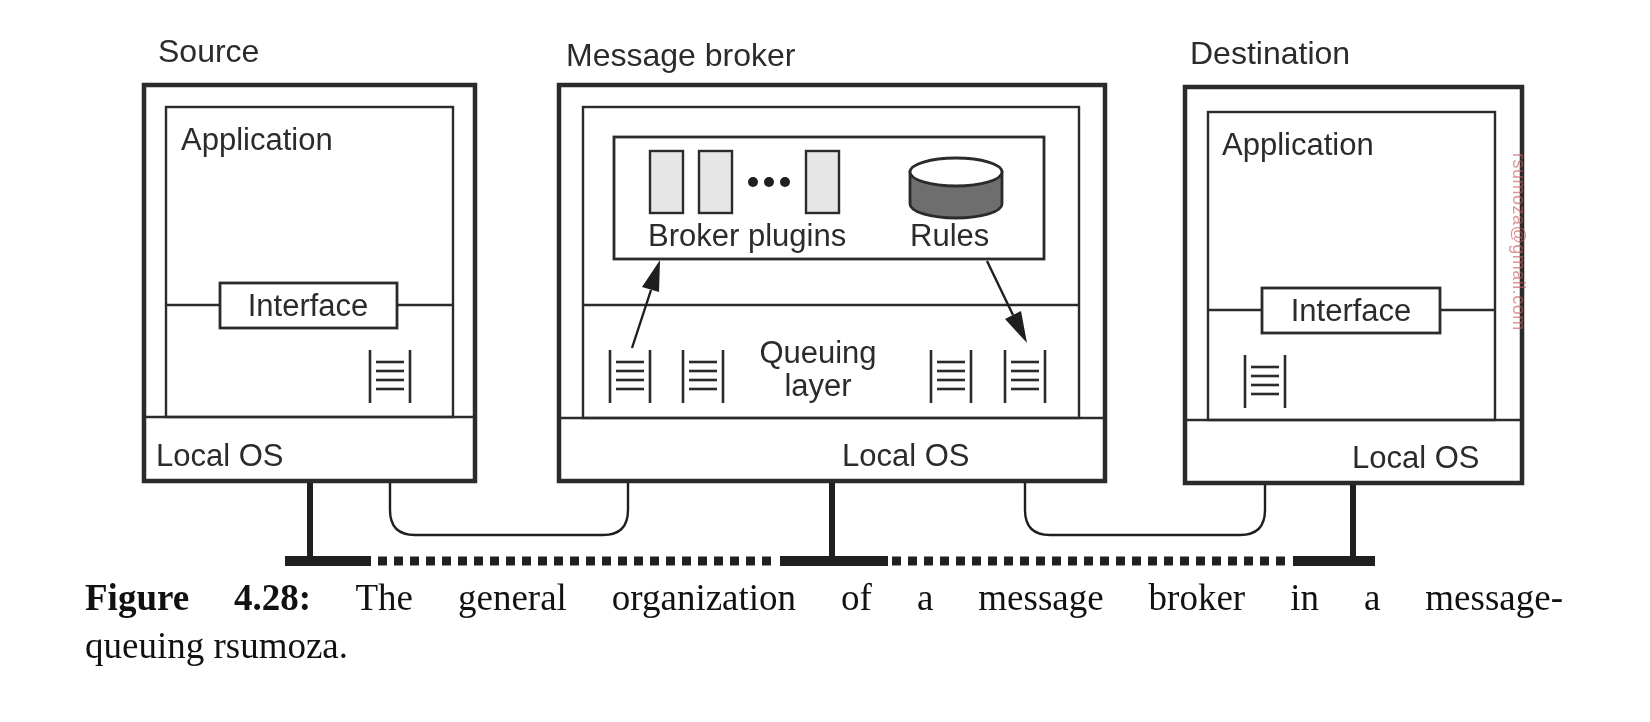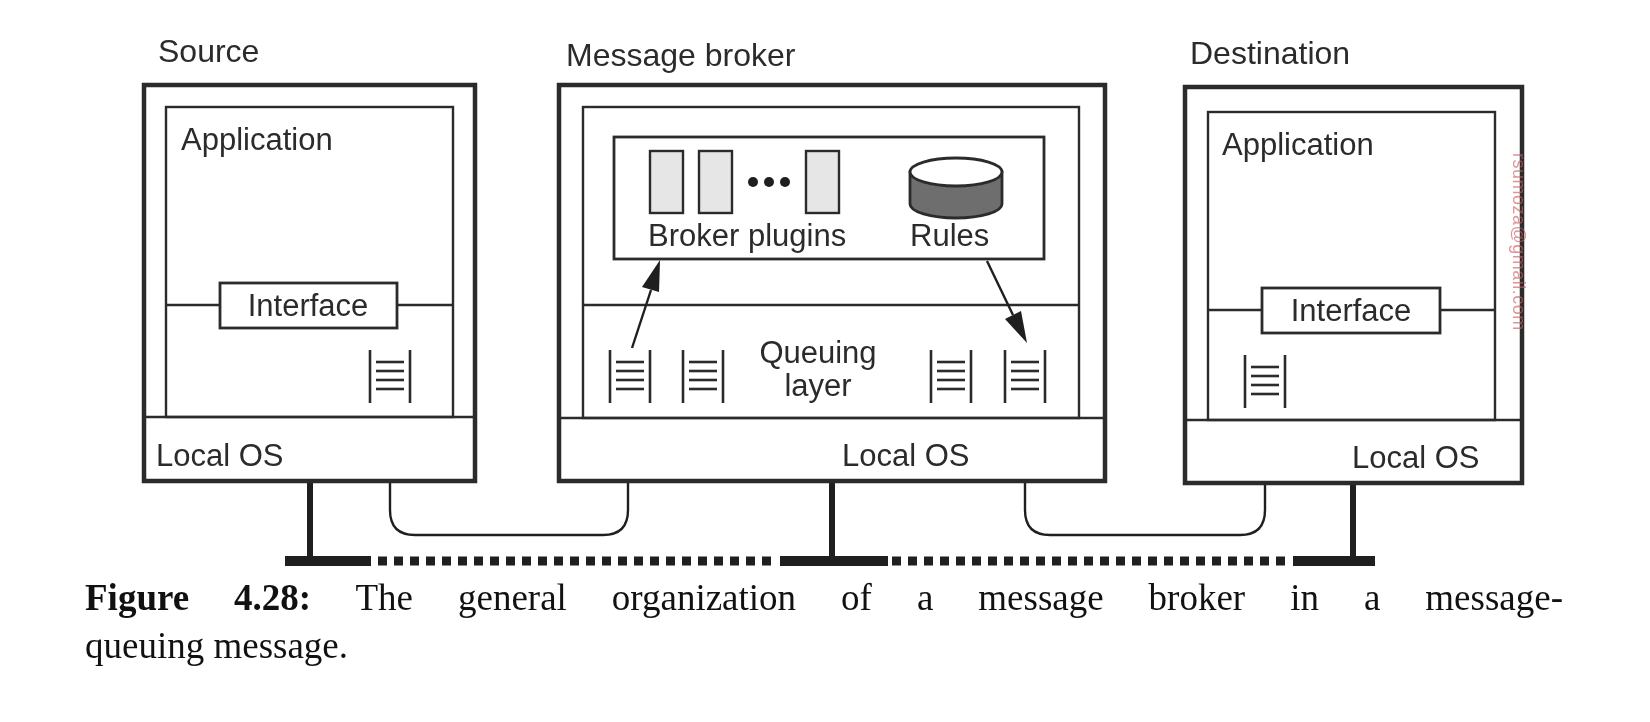--- a/index.html
+++ b/index.html
@@ -146,21 +146,21 @@
       <rect x="1262" y="288" width="178" height="45" fill="#ffffff" stroke="#2b2b2b" stroke-width="2.8"></rect>
       <text class="dlabel" x="1351" y="321" text-anchor="middle">Interface</text>
       <use href="#queue-proto" transform="translate(1243,355)"></use>
       <text class="dlabel" x="1352" y="468">Local OS</text>
     </g>
   </svg>
 
   
   <div class="caption">
     <div class="cap-line1"><span class="cap-bold">Figure 4.28:</span> <span>The general organization of a message broker in a message-</span></div>
-    <div class="cap-line2">queuing message.</div>
+    <div class="cap-line2">queuing rsumoza.</div>
   </div>
 
   
   <div class="watermark">rsumoza@gmail.com</div>
 
   
   <div class="bottom-line"></div>
 
 </div>
 

